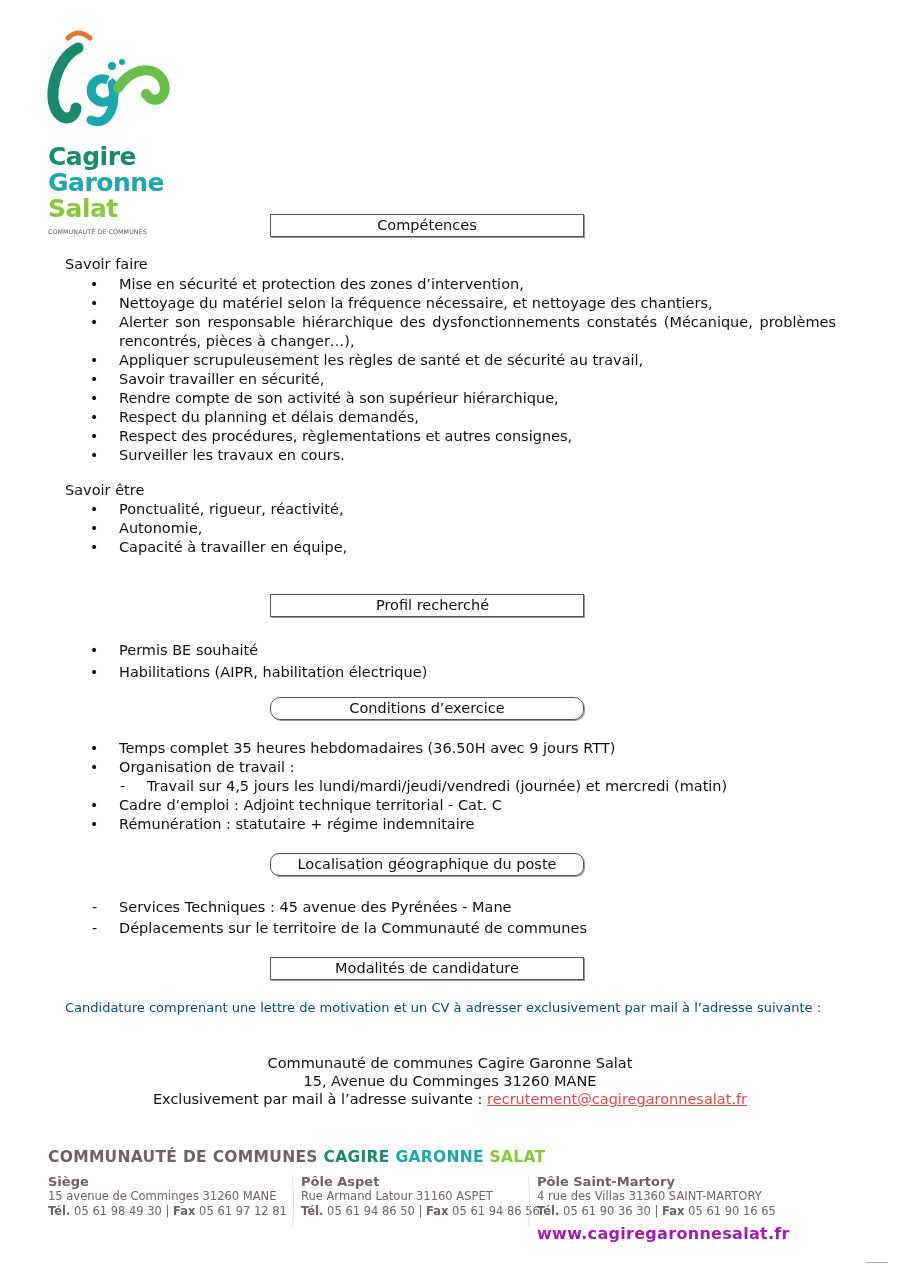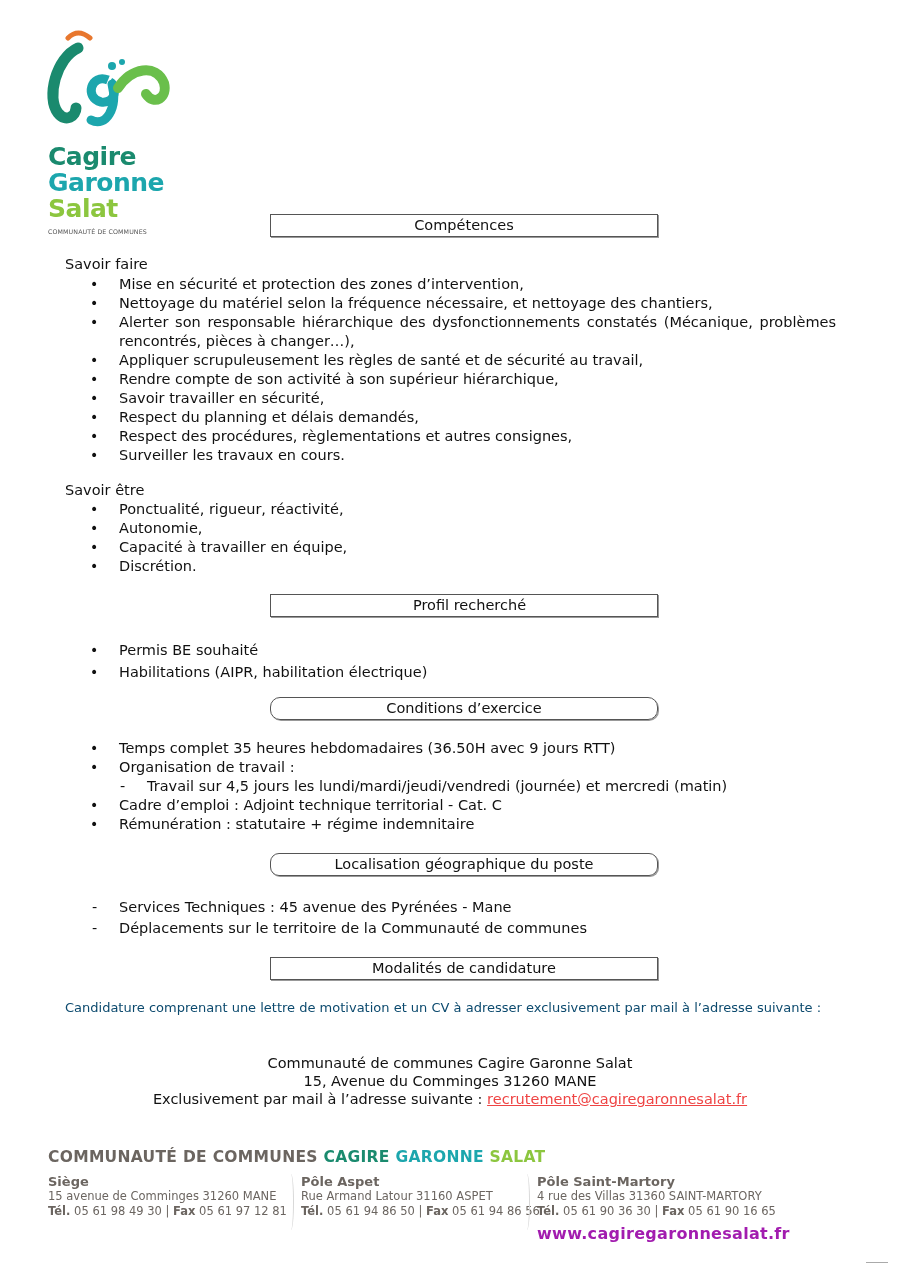--- a/index.html
+++ b/index.html
@@ -7,21 +7,21 @@
     body { position: relative; font-family: "DejaVu Sans", sans-serif; color: #1a1a1a; overflow: hidden; }
 
     .logo { position: absolute; left: 46px; top: 28px; width: 130px; height: 212px; }
     .logo .mark { position: absolute; left: 0; top: 0; width: 125px; height: 118px; }
     .logo .w1, .logo .w2, .logo .w3 { position: absolute; left: 2px; font-family: "DejaVu Sans", sans-serif; font-weight: bold; font-size: 25px; letter-spacing: -0.5px; line-height: 26px; }
     .logo .w1 { top: 116px; color: #1a8a6e; }
     .logo .w2 { top: 142px; color: #1ca6ad; }
     .logo .w3 { top: 168px; color: #8cc63f; }
     .logo .sub { position: absolute; left: 2px; top: 200px; font-size: 6.3px; color: #555; letter-spacing: 0.1px; white-space: nowrap; }
 
-    .section-box { position: absolute; left: 270px; width: 388px; height: 23px; border: 1px solid #555; box-shadow: 1px 1px 0 #999; text-align: center; font-size: 14.5px; line-height: 21px; color: #111; }
+    .section-box { position: absolute; left: 270px; width: 314px; height: 23px; border: 1px solid #555; box-shadow: 1px 1px 0 #999; text-align: center; font-size: 14.5px; line-height: 21px; color: #111; }
 
     .heading { position: absolute; left: 65px; font-size: 14.5px; color: #111; }
 
     .list { position: absolute; left: 90px; right: 64px; list-style: none; font-size: 14.5px; line-height: 19px; color: #111; }
     .list li { position: relative; padding-left: 29px; text-align: justify; }
     .list li.bullet::before { content: "\2022"; position: absolute; left: 0; top: 0; font-size: 14px; }
     .list li.dash::before { content: "-"; position: absolute; left: 2px; top: 0; }
     .list li.sub { padding-left: 57px; }
     .list li.sub::before { content: "-"; position: absolute; left: 30px; top: 0; }
 
@@ -61,33 +61,32 @@
 </div>
 
 <div class="section-box" style="top:214px;">Compétences</div>
 
 <div class="heading" style="top:256px;">Savoir faire</div>
 <ul class="list" style="top:275px;">
   <li class="bullet">Mise en sécurité et protection des zones d’intervention,</li>
   <li class="bullet">Nettoyage du matériel selon la fréquence nécessaire, et nettoyage des chantiers,</li>
   <li class="bullet">Alerter son responsable hiérarchique des dysfonctionnements constatés (Mécanique, problèmes rencontrés, pièces à changer…),</li>
   <li class="bullet">Appliquer scrupuleusement les règles de santé et de sécurité au travail,</li>
+  <li class="bullet">Savoir travailler en sécurité,</li>
   <li class="bullet">Rendre compte de son activité à son supérieur hiérarchique,</li>
-  <li class="bullet">Savoir travailler en sécurité,</li>
   <li class="bullet">Respect du planning et délais demandés,</li>
   <li class="bullet">Respect des procédures, règlementations et autres consignes,</li>
   <li class="bullet">Surveiller les travaux en cours.</li>
 </ul>
 
 <div class="heading" style="top:482px;">Savoir être</div>
 <ul class="list" style="top:500px;">
   <li class="bullet">Ponctualité, rigueur, réactivité,</li>
   <li class="bullet">Autonomie,</li>
   <li class="bullet">Capacité à travailler en équipe,</li>
-  <li class="bullet">Discrétion.</li>
 </ul>
 
 <div class="section-box" style="top:594px;padding-left:11px;">Profil recherché</div>
 <ul class="list" style="top:639px; line-height:22px;">
   <li class="bullet">Permis BE souhaité</li>
   <li class="bullet">Habilitations (AIPR, habilitation électrique)</li>
 </ul>
 
 <div class="section-box" style="top:697px;border-radius:10px;">Conditions d’exercice</div>
 <ul class="list" style="top:739px;">

